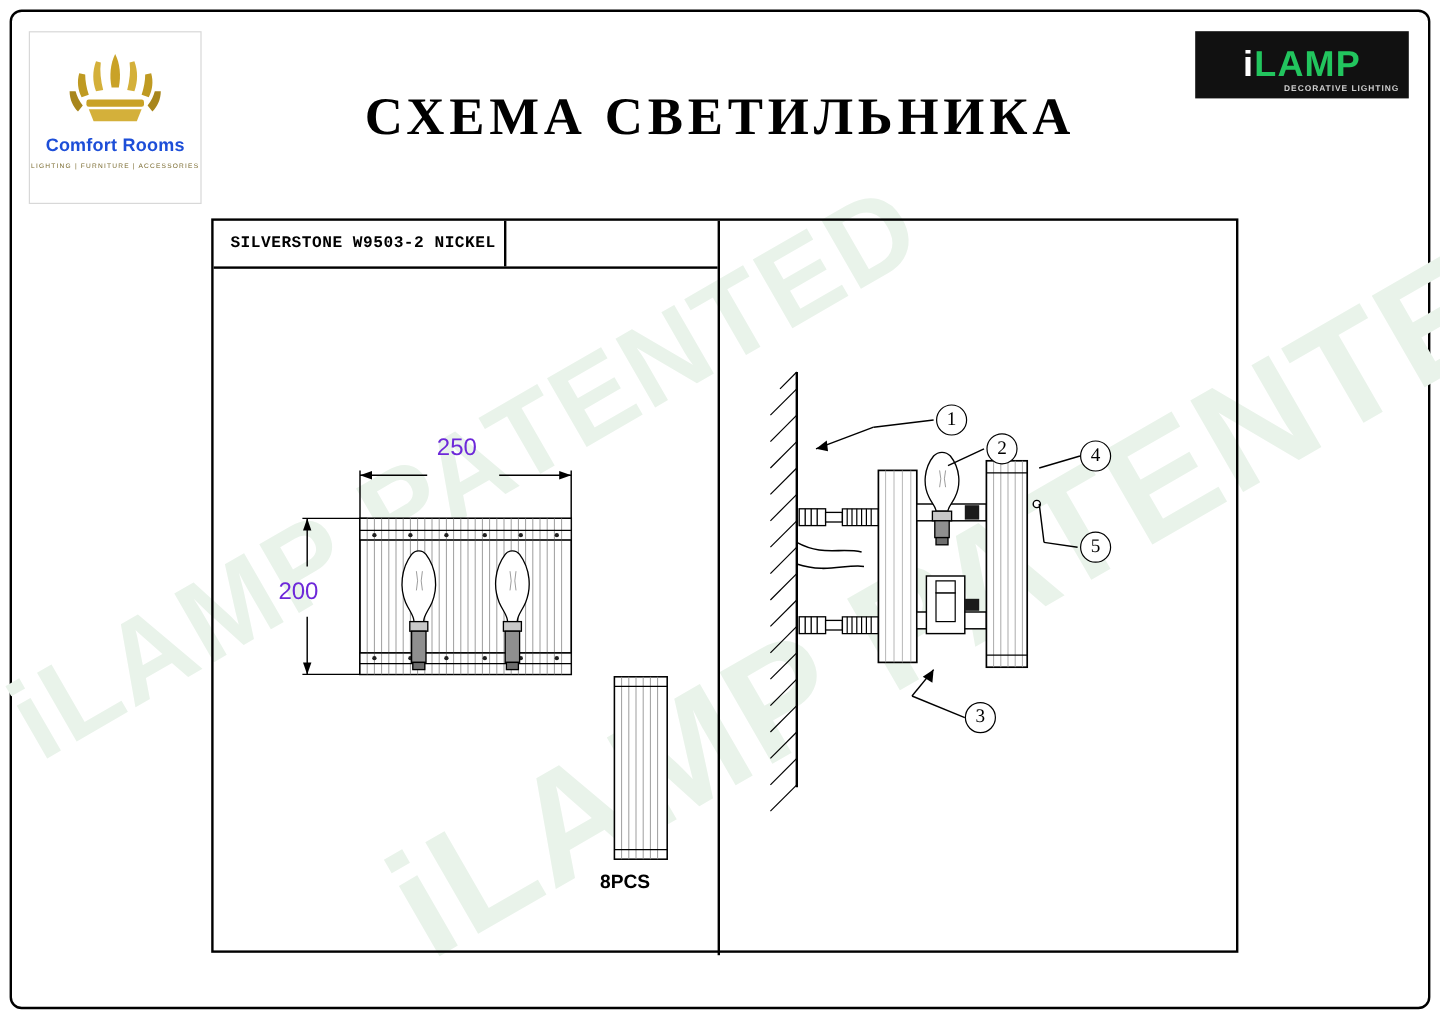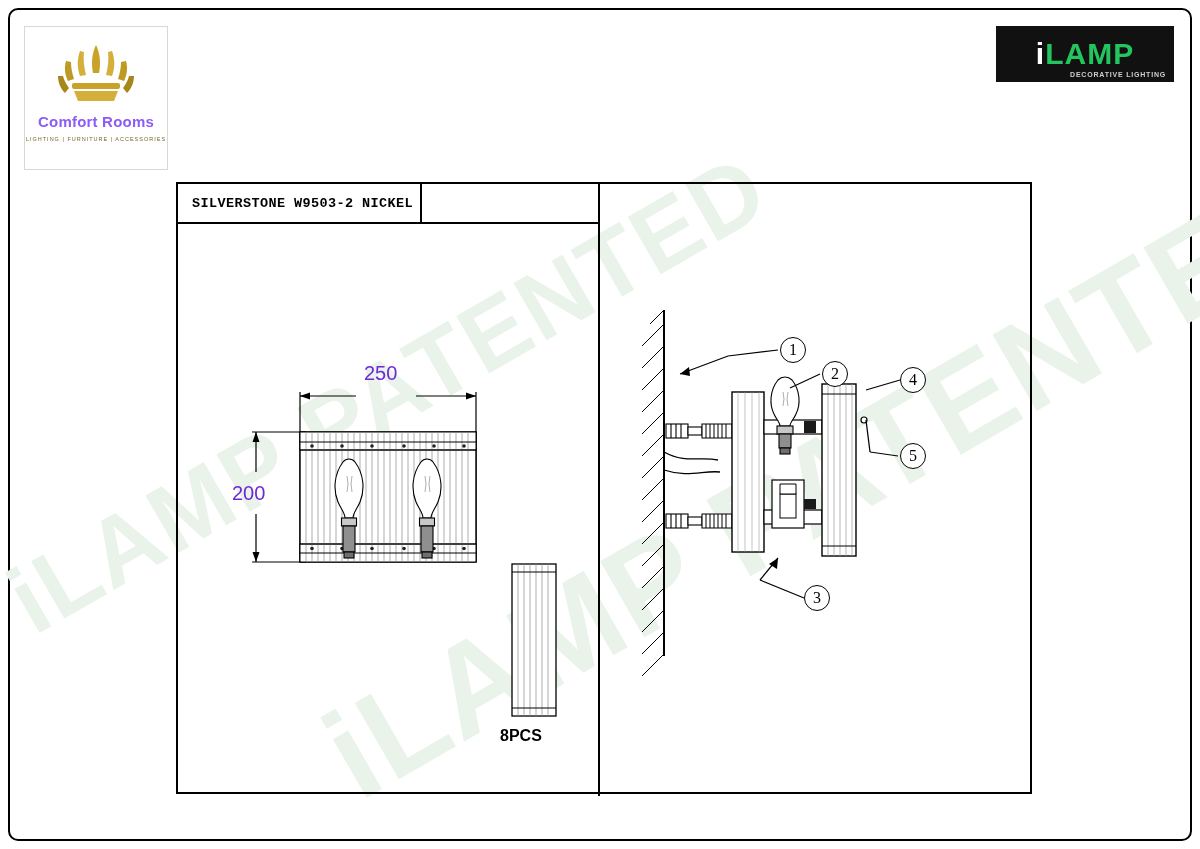--- a/index.html
+++ b/index.html
@@ -66,21 +66,21 @@
   }
   .crown {
     position: relative;
     width: 92px; height: 60px;
   }
   .crown svg { display: block; }
   .logo-left .brand {
     margin-top: 10px;
     font-size: 15px;
     font-weight: bold;
-    color: #8b5cf6;
+    color: #1d4ed8;
     letter-spacing: .2px;
   }
   .logo-left .tagline {
     margin-top: 6px;
     font-size: 5.5px;
     color: #7a6a2e;
     letter-spacing: 1px;
   }
 
   
@@ -227,20 +227,21 @@
   </div>
 
   <div class="logo-right">
     <div class="ilamp">
       <span>i</span>
         <span class="lit">LAMP</span>
     </div>
     <div class="sub">DECORATIVE LIGHTING</div>
   </div>
 
+  <div class="title">СХЕМА СВЕТИЛЬНИКА</div>
 
   <div class="frame">
 
     <div class="hdr-row">
       <div class="hdr-cell c1">SILVERSTONE W9503-2 NICKEL</div>
     </div>
 
     <div class="divider-v"></div>
 
     <div class="left-draw">

